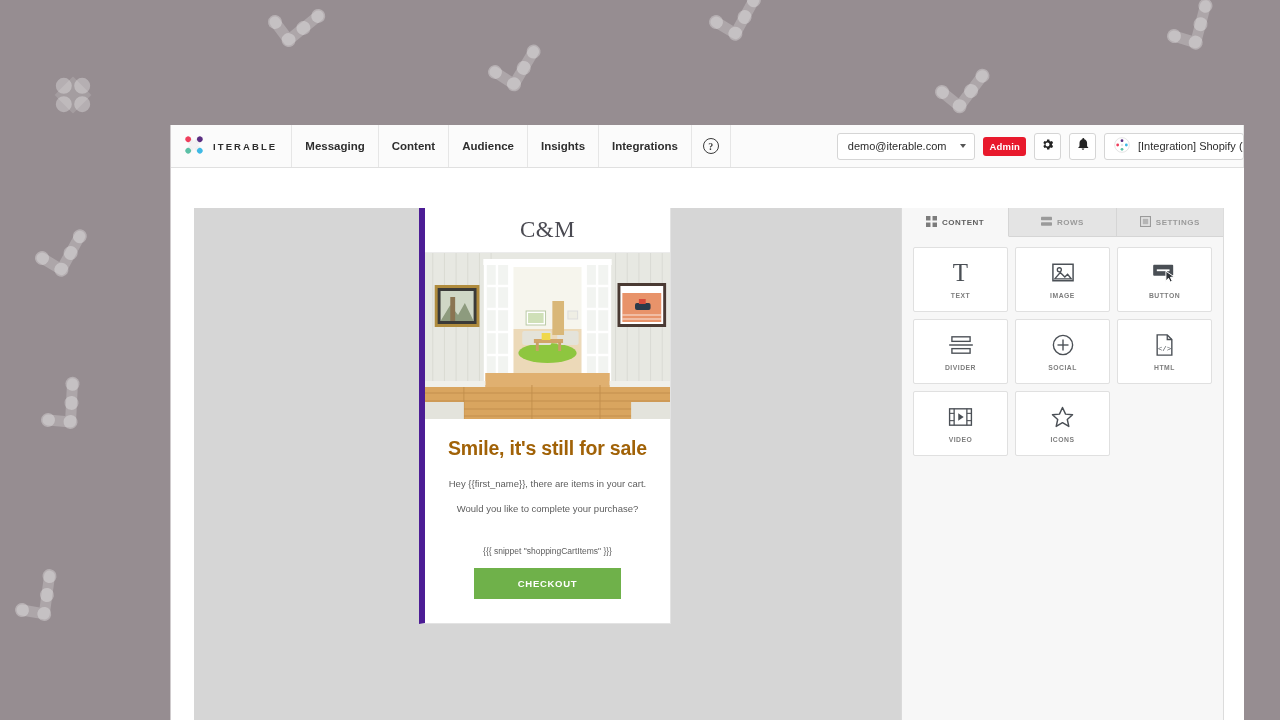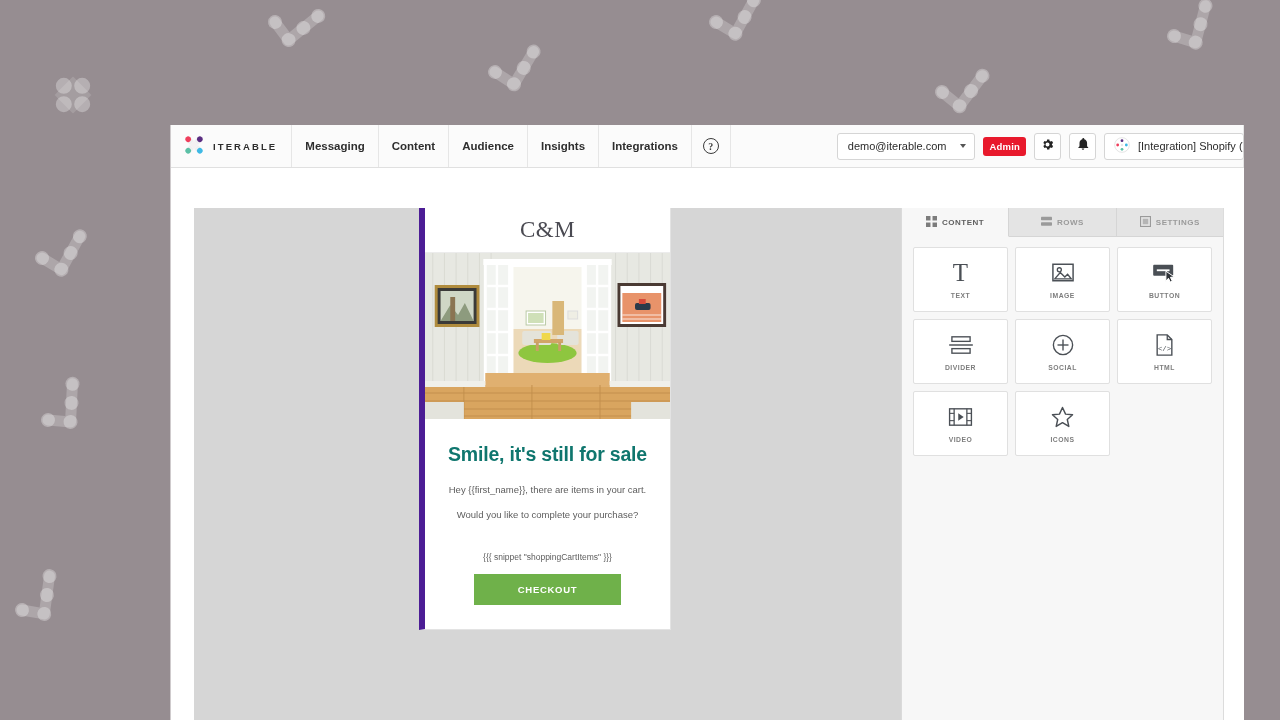--- a/index.html
+++ b/index.html
@@ -153,22 +153,22 @@
     border-bottom: 1px solid #ececec;
   }
   .logo-cm {
     font-family: "Liberation Serif", serif;
     font-size: 23px; color: #4a4a52;
     letter-spacing: .5px;
   }
   #hero { width: 100%; height: 166px; display: block; }
   #email-body { padding: 18px 22px 24px; text-align: center; }
   .email-h1 {
-    font-size: 19.5px; font-weight: bold; color: #0f766e;
-    margin-bottom: 17px; letter-spacing: -.2px; margin-top: 6px;
+    font-size: 19.5px; font-weight: bold; color: #a16207;
+    margin-bottom: 17px; letter-spacing: -.2px;
   }
   .email-p {
     font-size: 9.5px; color: #5d5d5d; line-height: 1.5;
     margin-bottom: 11px;
   }
   .email-snippet {
     font-size: 8.5px; color: #5d5d5d;
     margin-top: 29px; margin-bottom: 12px;
   }
   .checkout-btn {

